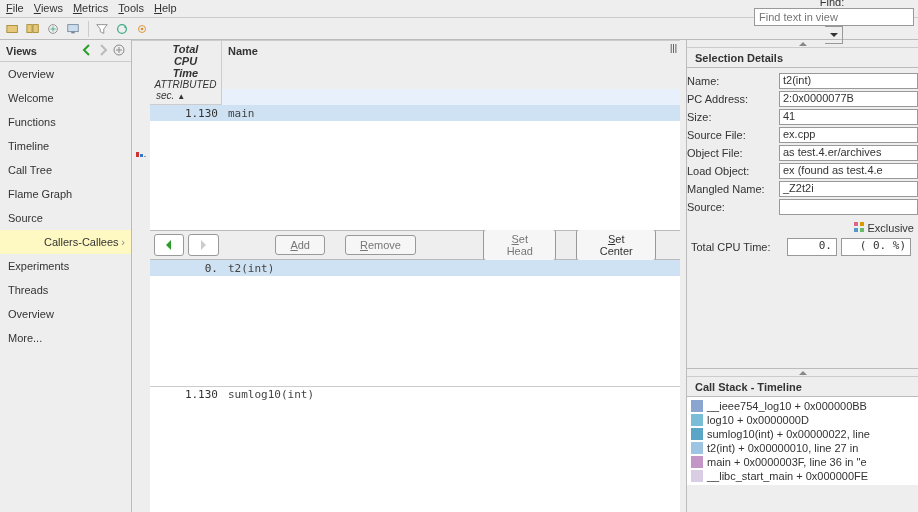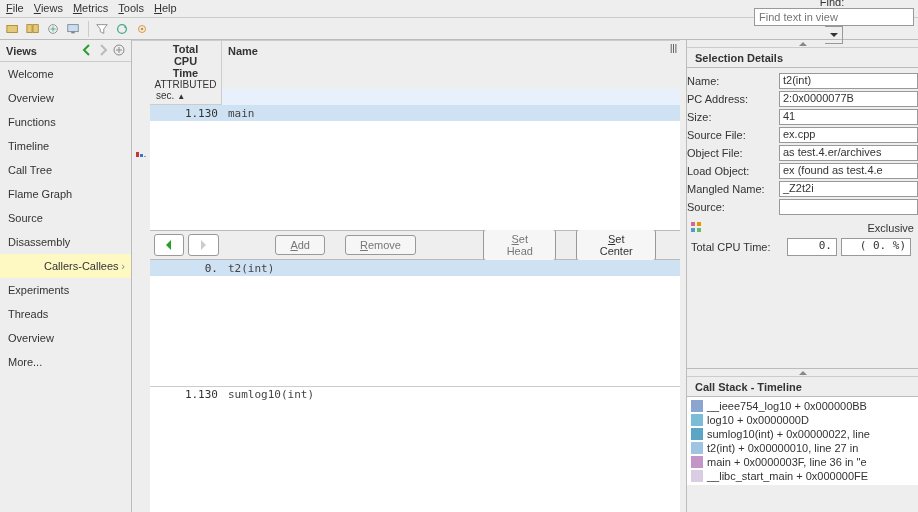--- a/index.html
+++ b/index.html
@@ -25,21 +25,21 @@
 .sb-item { padding: 6px 8px; cursor: pointer; }
 .sb-item.selected { background: #fef9c3; position:relative;padding-left:44px; }
 .sb-item.selected::after { content: "›"; position:absolute; right:6px; color:#888; }
 
 .center { flex: 1; display: flex; flex-direction: column; background: #eeeeee; min-width: 0; }
 .table-area { display: flex; flex: 1; border-top: 1px solid #ccc; min-height:0;}
 .rail { width: 18px; display:flex; flex-direction:column; align-items:center; padding-top: 110px;}
 .rail svg, .rail .rail-icon { margin-bottom: 180px; }
 .grids-wrap { flex:1; display:flex; flex-direction:column; min-width:0;}
 .grid-header { display:flex; background:#eeeeee; border-bottom:1px solid #ccc; }
-.col-time { width: 72px; text-align:center; padding: 2px; border-right:1px solid #ccc; line-height:1.1; }
+.col-time { width: 72px; text-align:center; padding: 2px; border-right:1px solid #ccc; line-height:1.1;font-style:italic; }
 .col-time .attr { font-size:10px; }
 .col-name { flex:1; padding: 4px 6px; font-weight:bold; position: relative; }
 .grid-body { flex:1; background:#fff; position:relative; }
 .row { display:flex; height:16px; align-items:center; }
 .row.selected { background:#cfe2f3; }
 .cell-time { width: 72px; text-align:right; padding-right:4px; font-family: monospace; font-size:11px;}
 .cell-name { flex:1; padding-left: 6px; font-family: monospace; font-size:11px; color:#444;}
 .mid-toolbar { display:flex; align-items:center; padding: 4px; background:#eeeeee; border-top:1px solid #bbb; border-bottom:1px solid #bbb; height: 30px;}
 .arrow-btn { width:32px; height:22px; border:1px solid #999; border-radius:3px; background:#fff; margin-right:4px; display:flex; align-items:center; justify-content:center;}
 .arrow-btn.green svg path { fill:#2a9d2a; }
@@ -49,21 +49,21 @@
 .action-btn.enabled { color:#333; }
 .grid2 { flex:1; background:#fff; }
 
 .right-panel { width: 232px; border-left:1px solid #bbb; display:flex; flex-direction:column; }
 .panel-header { padding:4px 8px; font-weight:bold; border-bottom:1px solid #bbb; background:#eeeeee; height:20px;}
 .collapse-handle { width:100%; height:8px; display:flex; justify-content:center; align-items:center; border-bottom:1px solid #ccc;}
 .props { padding: 4px 0; }
 .prop-row { display:flex; align-items:center; height:18px; }
 .prop-label { width: 92px; text-align:left; padding-right: 4px; }
 .prop-val { flex:1; border:1px solid #999; height:16px; padding:0 3px; font-size:11px; background:#fff; overflow:hidden; white-space:nowrap; text-overflow:ellipsis;}
-.exclusive-strip { display:flex; justify-content:space-between; padding: 2px 4px; }
+.exclusive-strip { display:flex; justify-content:flex-end; padding: 2px 4px; }
 .excl-icon { width:10px; height:10px; margin-right:4px; display:flex; align-items:center; justify-content:center;}
 .cpu-row { display:grid; grid-template-columns: 92px 1fr; align-items:center; padding:2px 4px; }
 .cpu-vals { display:flex; }
 .cpu-box { border:1px solid #999; height:18px; padding:0 4px; text-align:right; width: 50px; margin-left:4px; background:#fff; font-family:monospace;}
 
 .callstack-panel { border-top:1px solid #bbb; margin-top:auto; }
 .cs-body { background:#fff; padding:2px 0; }
 .cs-row { display:flex; align-items:center; padding:1px 4px; font-family: monospace; font-size:11px; }
 .cs-color { width:12px; height:12px; margin-right:4px; flex-shrink:0; }
 .right-resizer { width:6px; }
@@ -150,28 +150,27 @@
             </svg></span>
         <span><svg width="12" height="12" viewBox="0 0 12 12">
               <path d="M4 1 L9 6 L4 11" fill="none" stroke="#bbb" stroke-width="2"></path>
             </svg></span>
         <span><svg width="12" height="12" viewBox="0 0 12 12">
               <circle cx="6" cy="6" r="5" fill="none" stroke="#888"></circle>
               <path d="M6 3 v6 M3 6 h6" stroke="#888"></path>
             </svg></span>
       </div>
     </div>
+    <div class="sb-item">Overview</div>
     <div class="sb-item">Welcome</div>
-    <div class="sb-item">Overview</div>
     <div class="sb-item">Functions</div>
     <div class="sb-item">Timeline</div>
     <div class="sb-item">Call Tree</div>
     <div class="sb-item">Flame Graph</div>
     <div class="sb-item">Source</div>
-    <div class="sb-item">Disassembly</div>
     <div class="sb-item selected">Callers-Callees</div>
     <div class="sb-item">Experiments</div>
     <div class="sb-item">Threads</div>
     <div class="sb-item">Overview</div>
     <div class="sb-item">More...</div>
   </div>
 
   <div class="center">
     <div class="table-area">
       <div class="rail">

